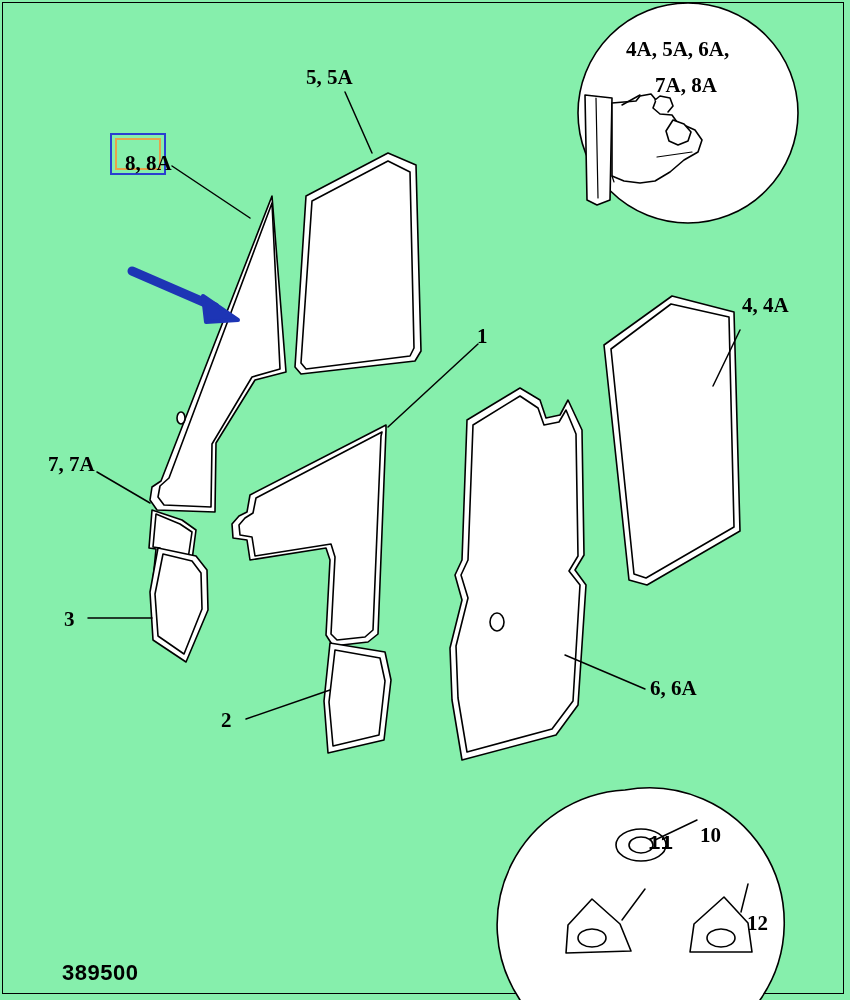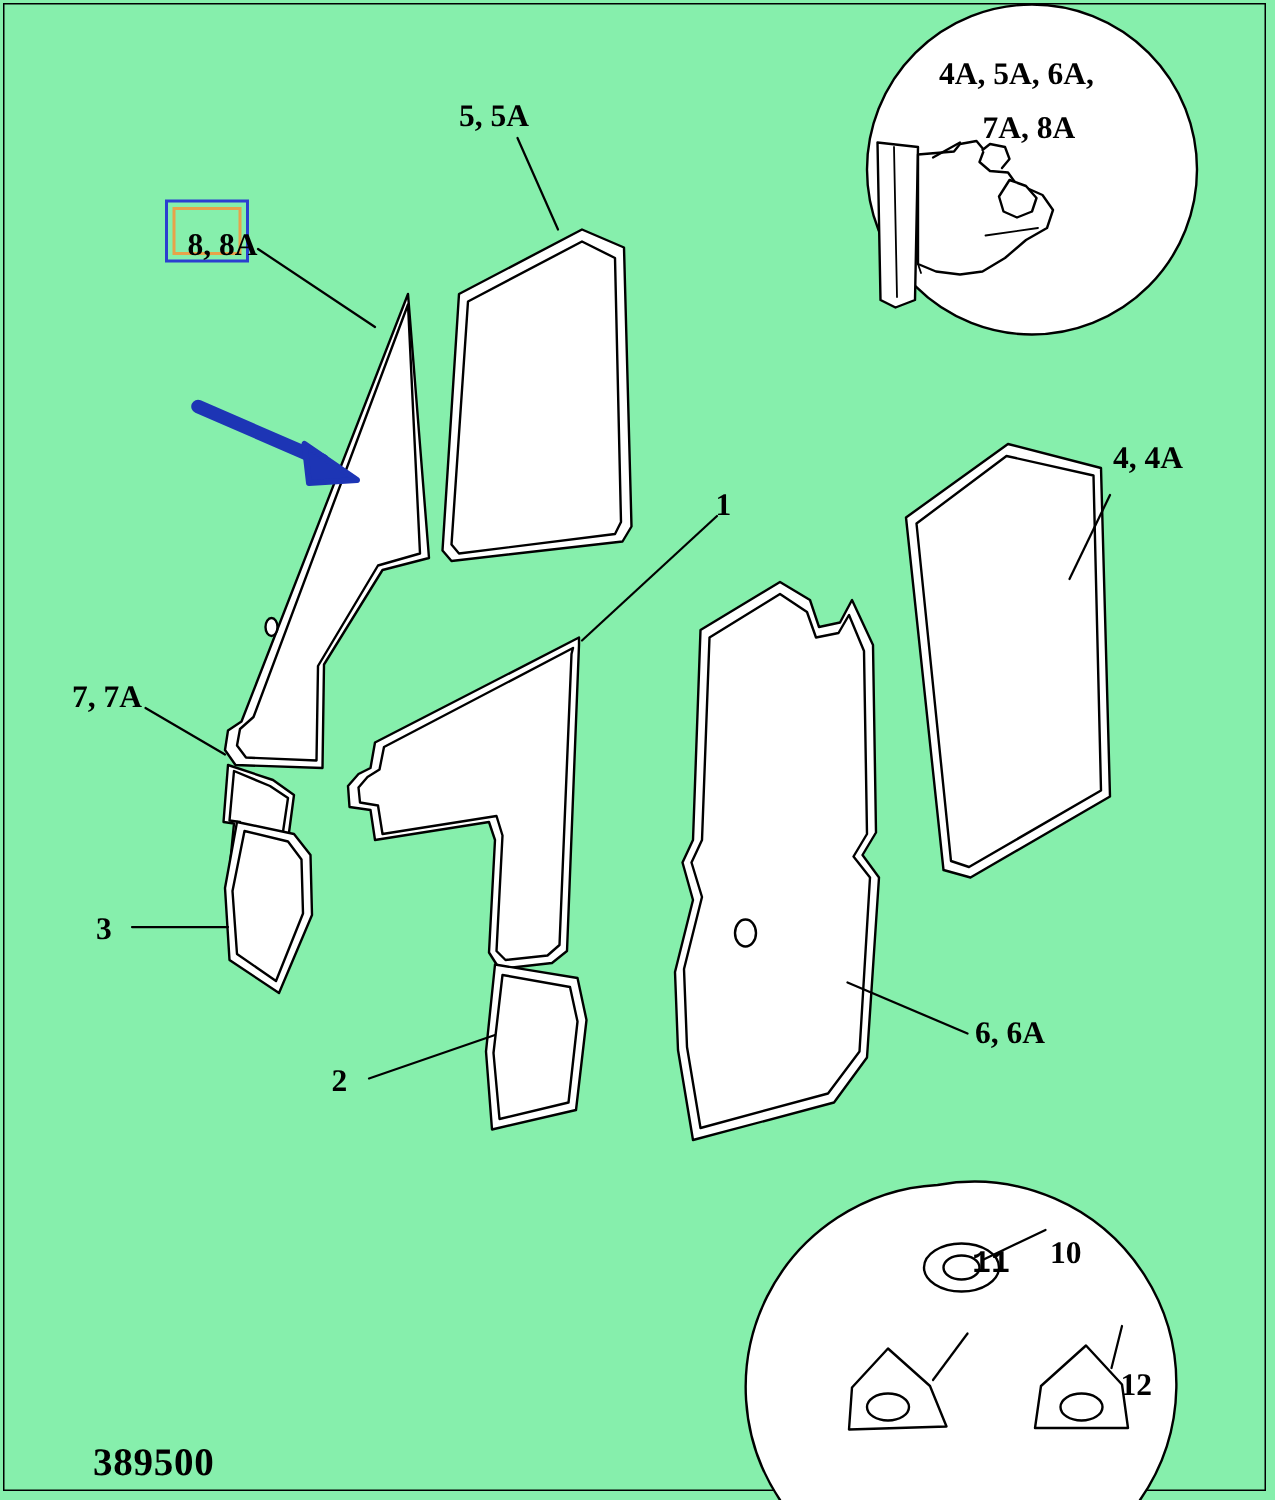--- a/index.html
+++ b/index.html
@@ -52,22 +52,22 @@
   #highlight-inner {
     position: absolute;
     border: 2px solid #e8a24a;
     box-sizing: border-box;
     background: transparent;
   }
   #part-number {
     position: absolute;
     left: 62px;
     top: 960px;
-    font-family: Liberation Serif, serif;
-    font-size: 26px;
+    font-family: Liberation Sans, sans-serif;
+    font-size: 22px;
     font-weight: bold;
     letter-spacing: 0.5px;
     color: #000;
   }
 </style>
 </head>
 <body>
 
 <div id="page">
 

